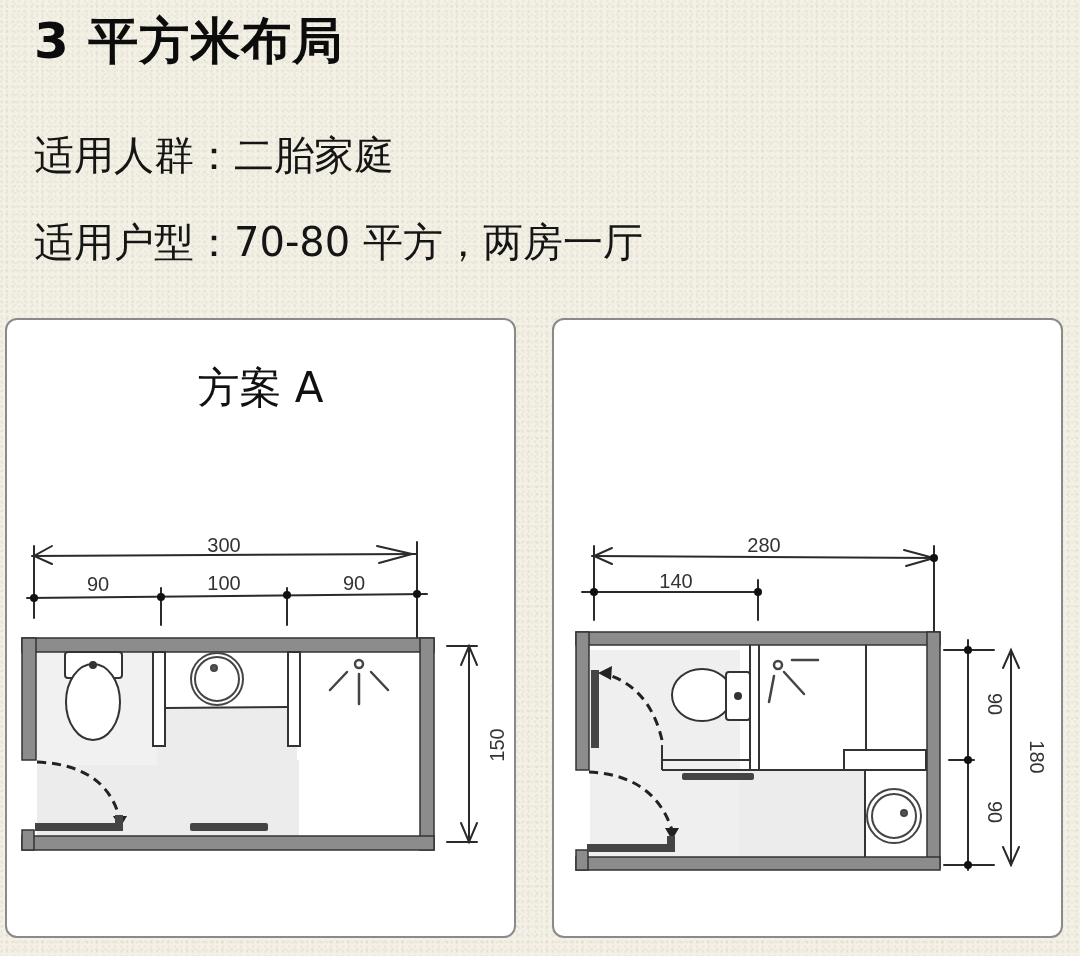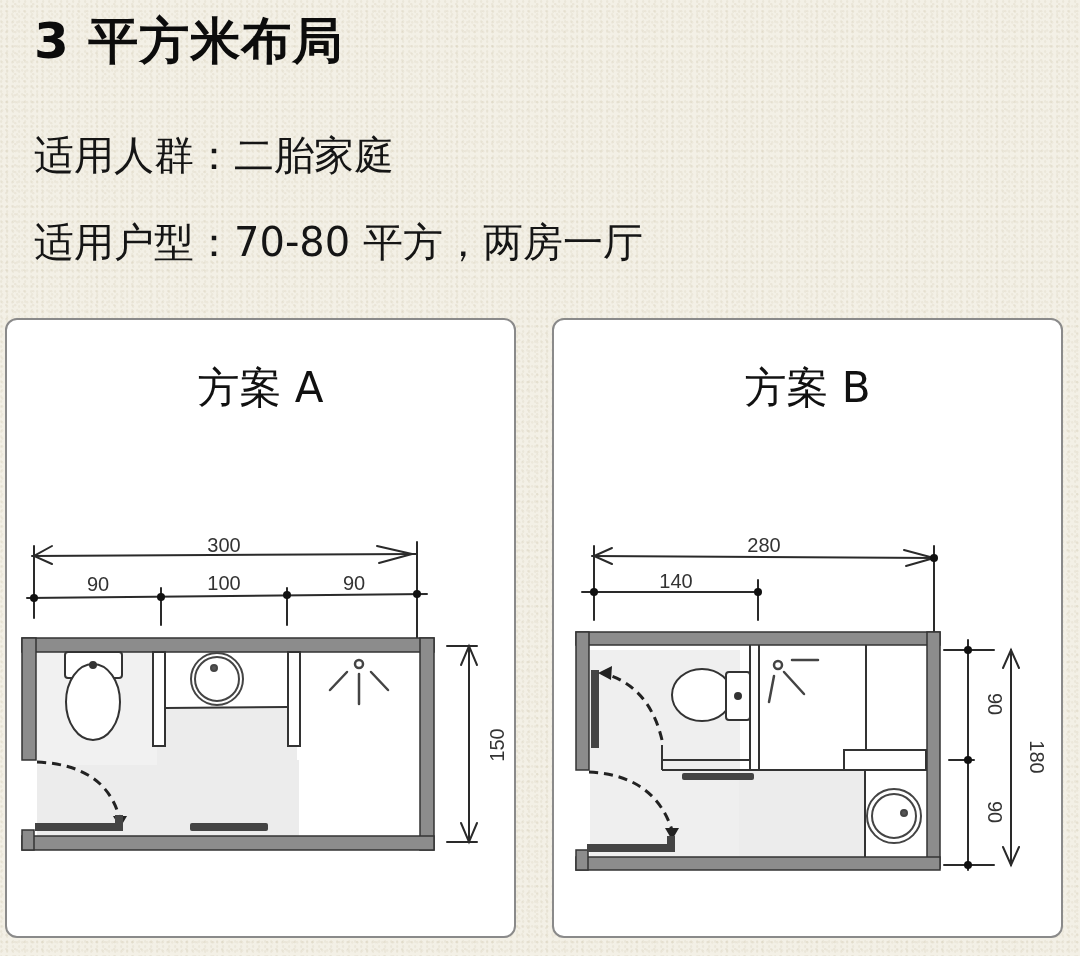--- a/index.html
+++ b/index.html
@@ -131,21 +131,20 @@
       <line x1="440" y1="522" x2="470" y2="522"></line>
       <line x1="462" y1="326" x2="462" y2="522"></line>
       <polyline points="454,345 462,326 470,345"></polyline>
       <polyline points="454,503 462,522 470,503"></polyline>
     </g>
     <text x="0" y="0" transform="translate(497,425) rotate(-90)" text-anchor="middle" font-family="Liberation Sans, sans-serif" font-size="20" fill="#333">150</text>
   </svg>
 </div>
 
 <div class="card b">
-  <div class="card-title">方案 B</div>
   <svg class="plan" width="511" height="620" viewBox="0 0 511 620">
     <g stroke="#2a2a2a" fill="none" stroke-width="2" stroke-linecap="round">
       <line x1="38" y1="236" x2="382" y2="238"></line>
       <polyline points="58,228 40,236 58,244"></polyline>
       <polyline points="350,230 380,238 352,246"></polyline>
       <line x1="40" y1="226" x2="40" y2="300"></line>
       <line x1="380" y1="226" x2="380" y2="320"></line>
       <line x1="28" y1="272" x2="200" y2="272"></line>
       <line x1="204" y1="260" x2="204" y2="300"></line>
     </g>

